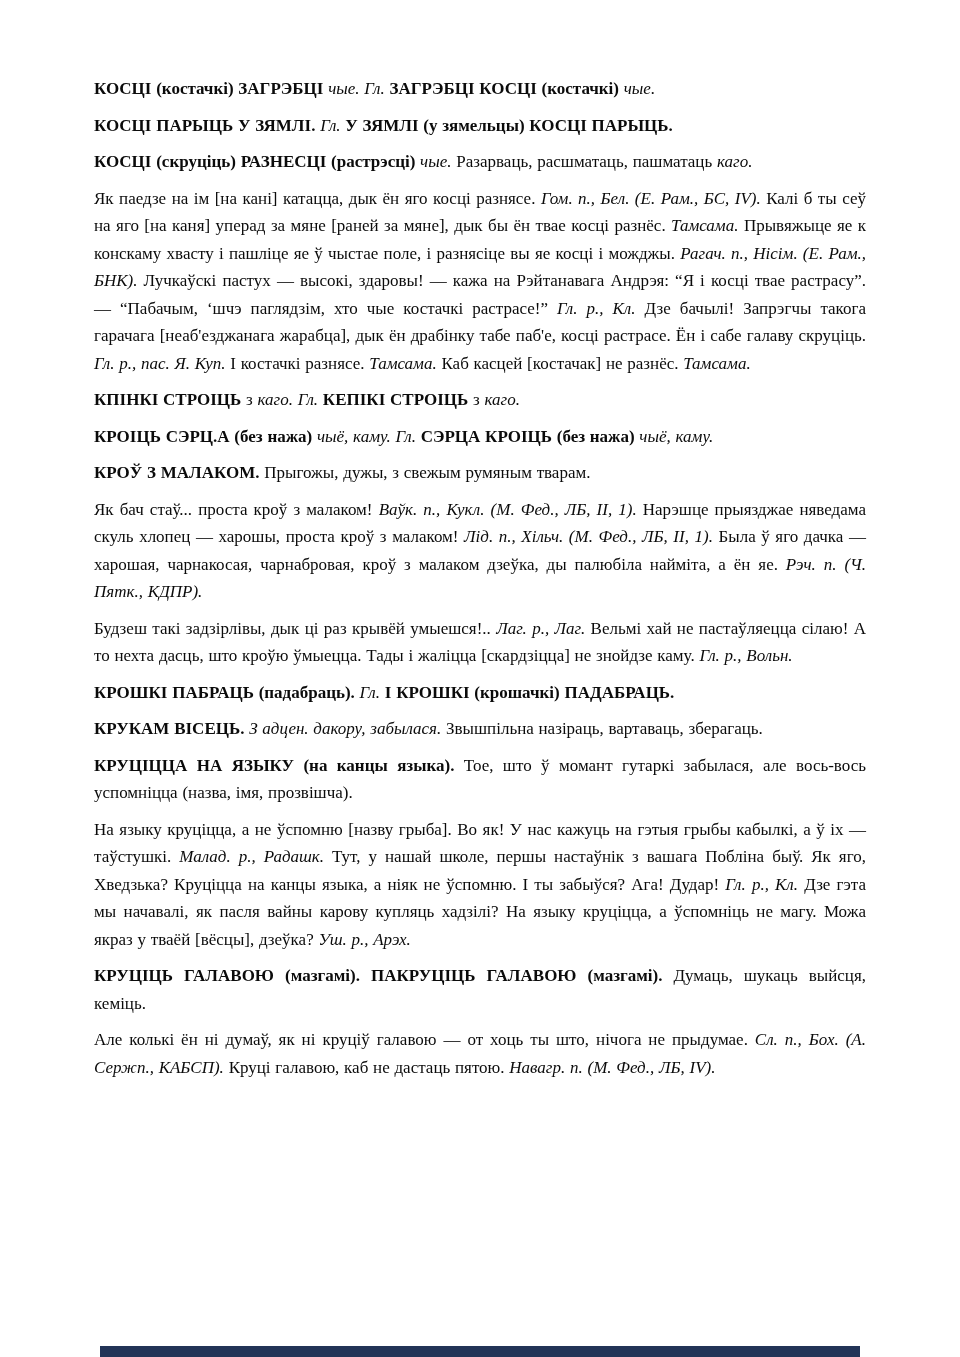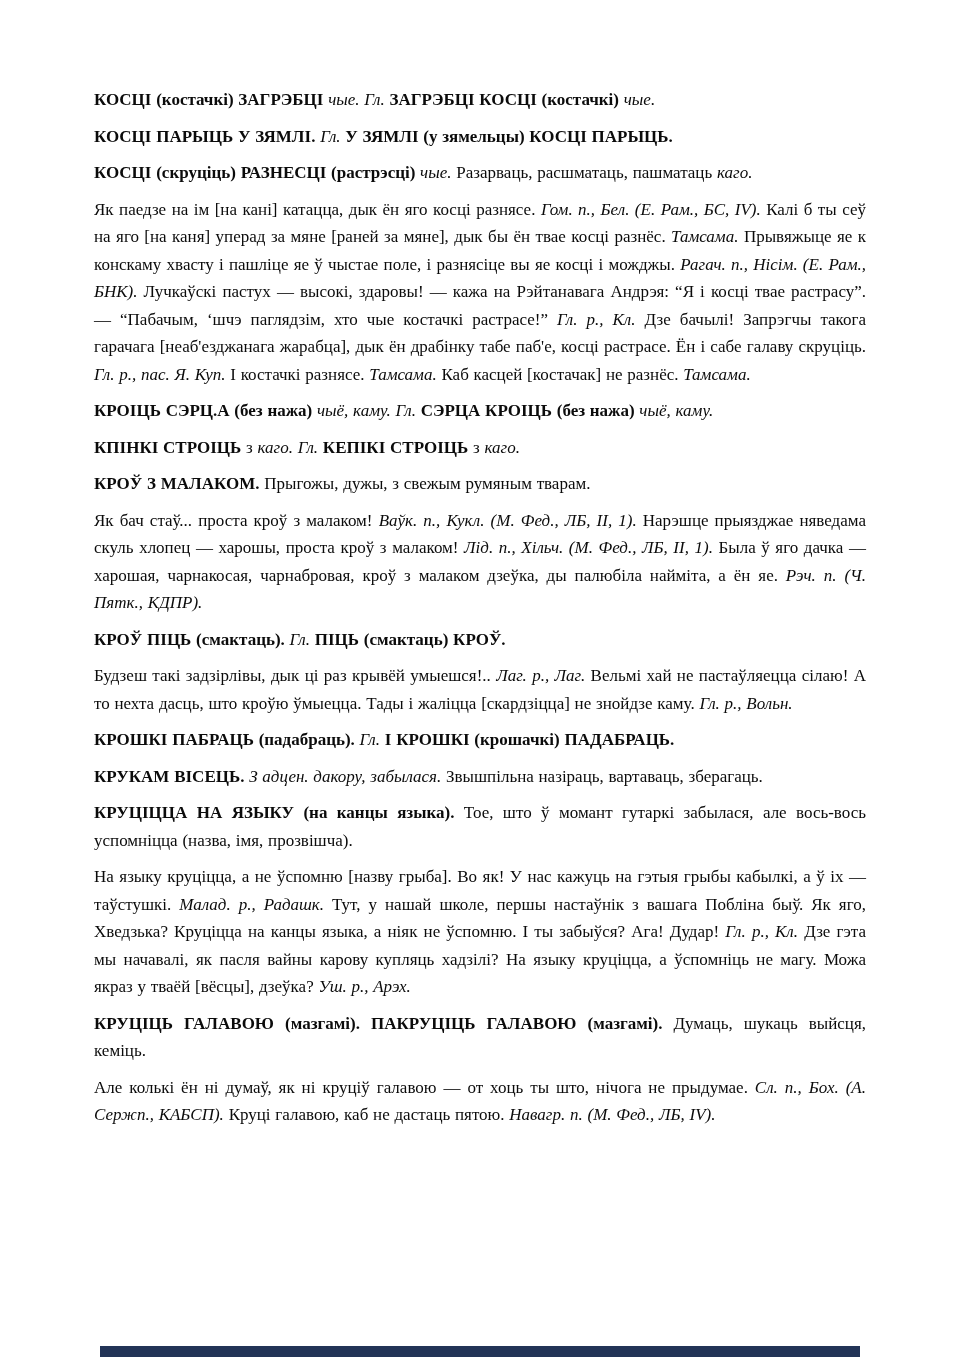--- a/index.html
+++ b/index.html
@@ -11,21 +11,21 @@
     overflow: hidden;
   }
   body {
     position: relative;
     font-family: "Liberation Serif", serif;
     color: #0b0b0b;
   }
   .page-content {
     position: absolute;
     left: 94px;
-    top: 86px;
+    top: 75px;
     width: 772px;
     text-align: justify;
   }
   p.para {
     margin: 0 0 9px 0;
     font-size: 17px;
     line-height: 27.5px;
     word-spacing: 0.5px;
   }
   p.para:last-child { margin-bottom: 17px; }
@@ -40,25 +40,24 @@
   }
 </style>
 </head>
 <body style="background: rgb(255, 255, 255); color: rgb(11, 11, 11);">
 
 <main class="page-content" id="dictionary-content">
     <p class="para para-entry"><span class="run-b">КОСЦІ (костачкі) ЗАГРЭБЦІ </span><span class="run-i">чые. Гл. </span><span class="run-b">ЗАГРЭБЦІ КОСЦІ (костачкі) </span><span class="run-i">чые.</span></p>
     <p class="para para-entry"><span class="run-b">КОСЦІ ПАРЫЦЬ У ЗЯМЛІ. </span><span class="run-i">Гл. </span><span class="run-b">У ЗЯМЛІ (у зямельцы) КОСЦІ ПАРЫЦЬ.</span></p>
     <p class="para para-entry"><span class="run-b">КОСЦІ (скруціць) РАЗНЕСЦІ (растрэсці) </span><span class="run-i">чые. </span><span class="run-n">Разарваць, расшматаць, пашматаць </span><span class="run-i">каго.</span></p>
     <p class="para para-illustration"><span class="run-n">Як паедзе на ім [на кані] катацца, дык ён яго косці разнясе. </span><span class="run-i">Гом. п., Бел. (Е. Рам., БС, IV). </span><span class="run-n">Калі б ты сеў на яго [на каня] уперад за мяне [раней за мяне], дык бы ён твае косці разнёс. </span><span class="run-i">Тамсама. </span><span class="run-n">Прывяжыце яе к конскаму хвасту і пашліце яе ў чыстае поле, і разнясіце вы яе косці і можджы. </span><span class="run-i">Рагач. п., Нісім. (Е. Рам., БНК). </span><span class="run-n">Лучкаўскі пастух — высокі, здаровы! — кажа на Рэйтанавага Андрэя: “Я і косці твае растрасу”. — “Пабачым, ‘шчэ паглядзім, хто чые костачкі растрасе!” </span><span class="run-i">Гл. р., Кл. </span><span class="run-n">Дзе бачылі! Запрэгчы такога гарачага [неаб'езджанага жарабца], дык ён драбінку табе паб'е, косці растрасе. Ён і сабе галаву скруціць. </span><span class="run-i">Гл. р., пас. Я. Куп. </span><span class="run-n">І костачкі разнясе. </span><span class="run-i">Тамсама. </span><span class="run-n">Каб касцей [костачак] не разнёс. </span><span class="run-i">Тамсама.</span></p>
+    <p class="para para-entry"><span class="run-b">КПІНКІ СТРОІЦЬ </span><span class="run-n">з </span><span class="run-i">каго. Гл. </span><span class="run-b">КЕПІКІ СТРОІЦЬ </span><span class="run-n">з </span><span class="run-i">каго.</span></p>
     <p class="para para-entry"><span class="run-b">КРОІЦЬ СЭРЦ.А (без нажа) </span><span class="run-i">чыё, каму. Гл. </span><span class="run-b">СЭРЦА КРОІЦЬ (без нажа) </span><span class="run-i">чыё, каму.</span></p>
-    <p class="para para-entry"><span class="run-b">КПІНКІ СТРОІЦЬ </span><span class="run-n">з </span><span class="run-i">каго. Гл. </span><span class="run-b">КЕПІКІ СТРОІЦЬ </span><span class="run-n">з </span><span class="run-i">каго.</span></p>
     <p class="para para-entry"><span class="run-b">КРОЎ З МАЛАКОМ. </span><span class="run-n">Прыгожы, дужы, з свежым румяным тварам.</span></p>
     <p class="para para-illustration"><span class="run-n">Як бач стаў... проста кроў з малаком! </span><span class="run-i">Ваўк. п., Кукл. (М. Фед., ЛБ, II, 1). </span><span class="run-n">Нарэшце прыязджае няведама скуль хлопец — харошы, проста кроў з малаком! </span><span class="run-i">Лід. п., Хільч. (М. Фед., ЛБ, II, 1). </span><span class="run-n">Была ў яго дачка — харошая, чарнакосая, чарнабровая, кроў з малаком дзеўка, ды палюбіла найміта, а ён яе. </span><span class="run-i">Рэч. п. (Ч. Пятк., КДПР).</span></p>
-    <p class="para para-entry"><span class="run-b">КРОЎ ПІЦЬ (смактаць). </span><span class="run-i">Гл. </span><span class="run-b">ПІЦЬ (смактаць) КРОЎ.</span></p>
     <p class="para para-illustration"><span class="run-n">Будзеш такі задзірлівы, дык ці раз крывёй умыешся!.. </span><span class="run-i">Лаг. р., Лаг. </span><span class="run-n">Вельмі хай не пастаўляецца сілаю! А то нехта дасць, што кроўю ўмыецца. Тады і жаліцца [скардзіцца] не знойдзе каму. </span><span class="run-i">Гл. р., Вольн.</span></p>
     <p class="para para-entry"><span class="run-b">КРОШКІ ПАБРАЦЬ (падабраць). </span><span class="run-i">Гл. </span><span class="run-b">І КРОШКІ (крошачкі) ПАДАБРАЦЬ.</span></p>
     <p class="para para-entry"><span class="run-b">КРУКАМ ВІСЕЦЬ. </span><span class="run-i">З адцен. дакору, забылася. </span><span class="run-n">Звышпільна назіраць, вартаваць, зберагаць.</span></p>
     <p class="para para-entry"><span class="run-b">КРУЦІЦЦА НА ЯЗЫКУ (на канцы языка). </span><span class="run-n">Тое, што ў момант гутаркі забылася, але вось-вось успомніцца (назва, імя, прозвішча).</span></p>
     <p class="para para-illustration"><span class="run-n">На языку круціцца, а не ўспомню [назву грыба]. Во як! У нас кажуць на гэтыя грыбы кабылкі, а ў іх — таўстушкі. </span><span class="run-i">Малад. р., Радашк. </span><span class="run-n">Тут, у нашай школе, першы настаўнік з вашага Побліна быў. Як яго, Хведзька? Круціцца на канцы языка, а ніяк не ўспомню. І ты забыўся? Ага! Дудар! </span><span class="run-i">Гл. р., Кл. </span><span class="run-n">Дзе гэта мы начавалі, як пасля вайны карову купляць хадзілі? На языку круціцца, а ўспомніць не магу. Можа якраз у тваёй [вёсцы], дзеўка? </span><span class="run-i">Уш. р., Арэх.</span></p>
     <p class="para para-entry"><span class="run-b">КРУЦІЦЬ ГАЛАВОЮ (мазгамі). ПАКРУЦІЦЬ ГАЛАВОЮ (мазгамі). </span><span class="run-n">Думаць, шукаць выйсця, кеміць.</span></p>
     <p class="para para-illustration"><span class="run-n">Але колькі ён ні думаў, як ні круціў галавою — от хоць ты што, нічога не прыдумае. </span><span class="run-i">Сл. п., Бох. (А. Сержп., КАБСП). </span><span class="run-n">Круці галавою, каб не дастаць пятою. </span><span class="run-i">Навагр. п. (М. Фед., ЛБ, IV).</span></p>
   </main>
 
 <div class="bottom-bar" id="bottom-bar" style="background: rgb(34, 52, 87);"></div>

